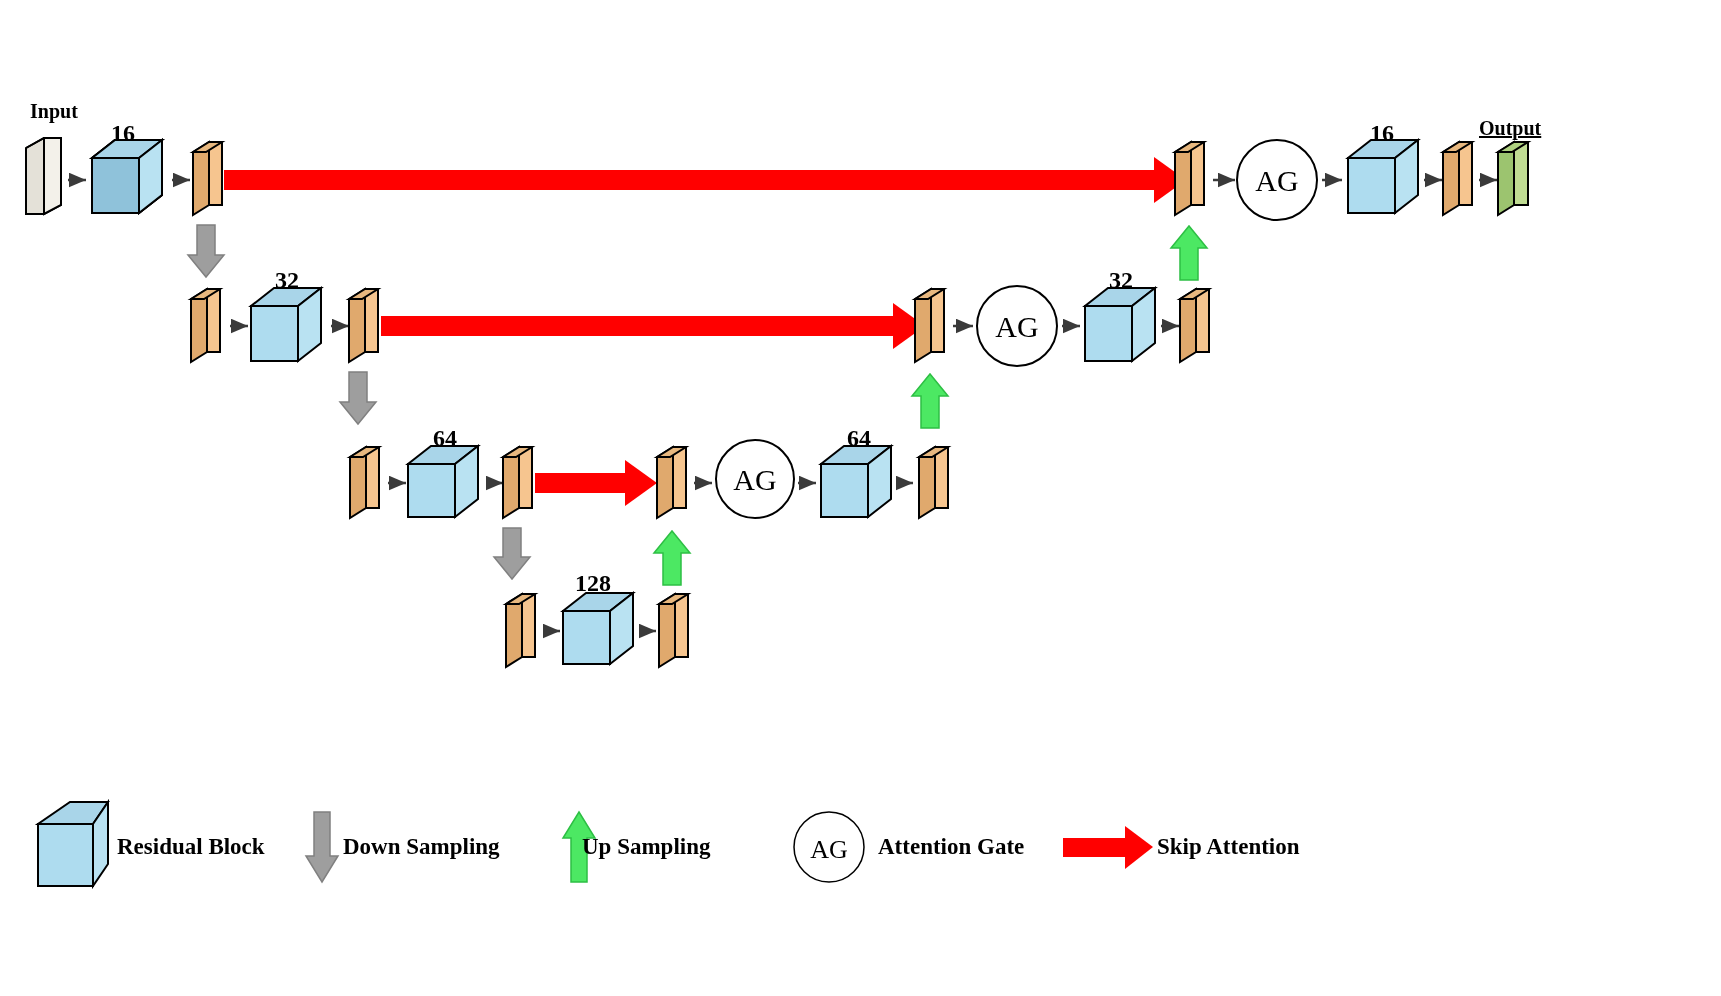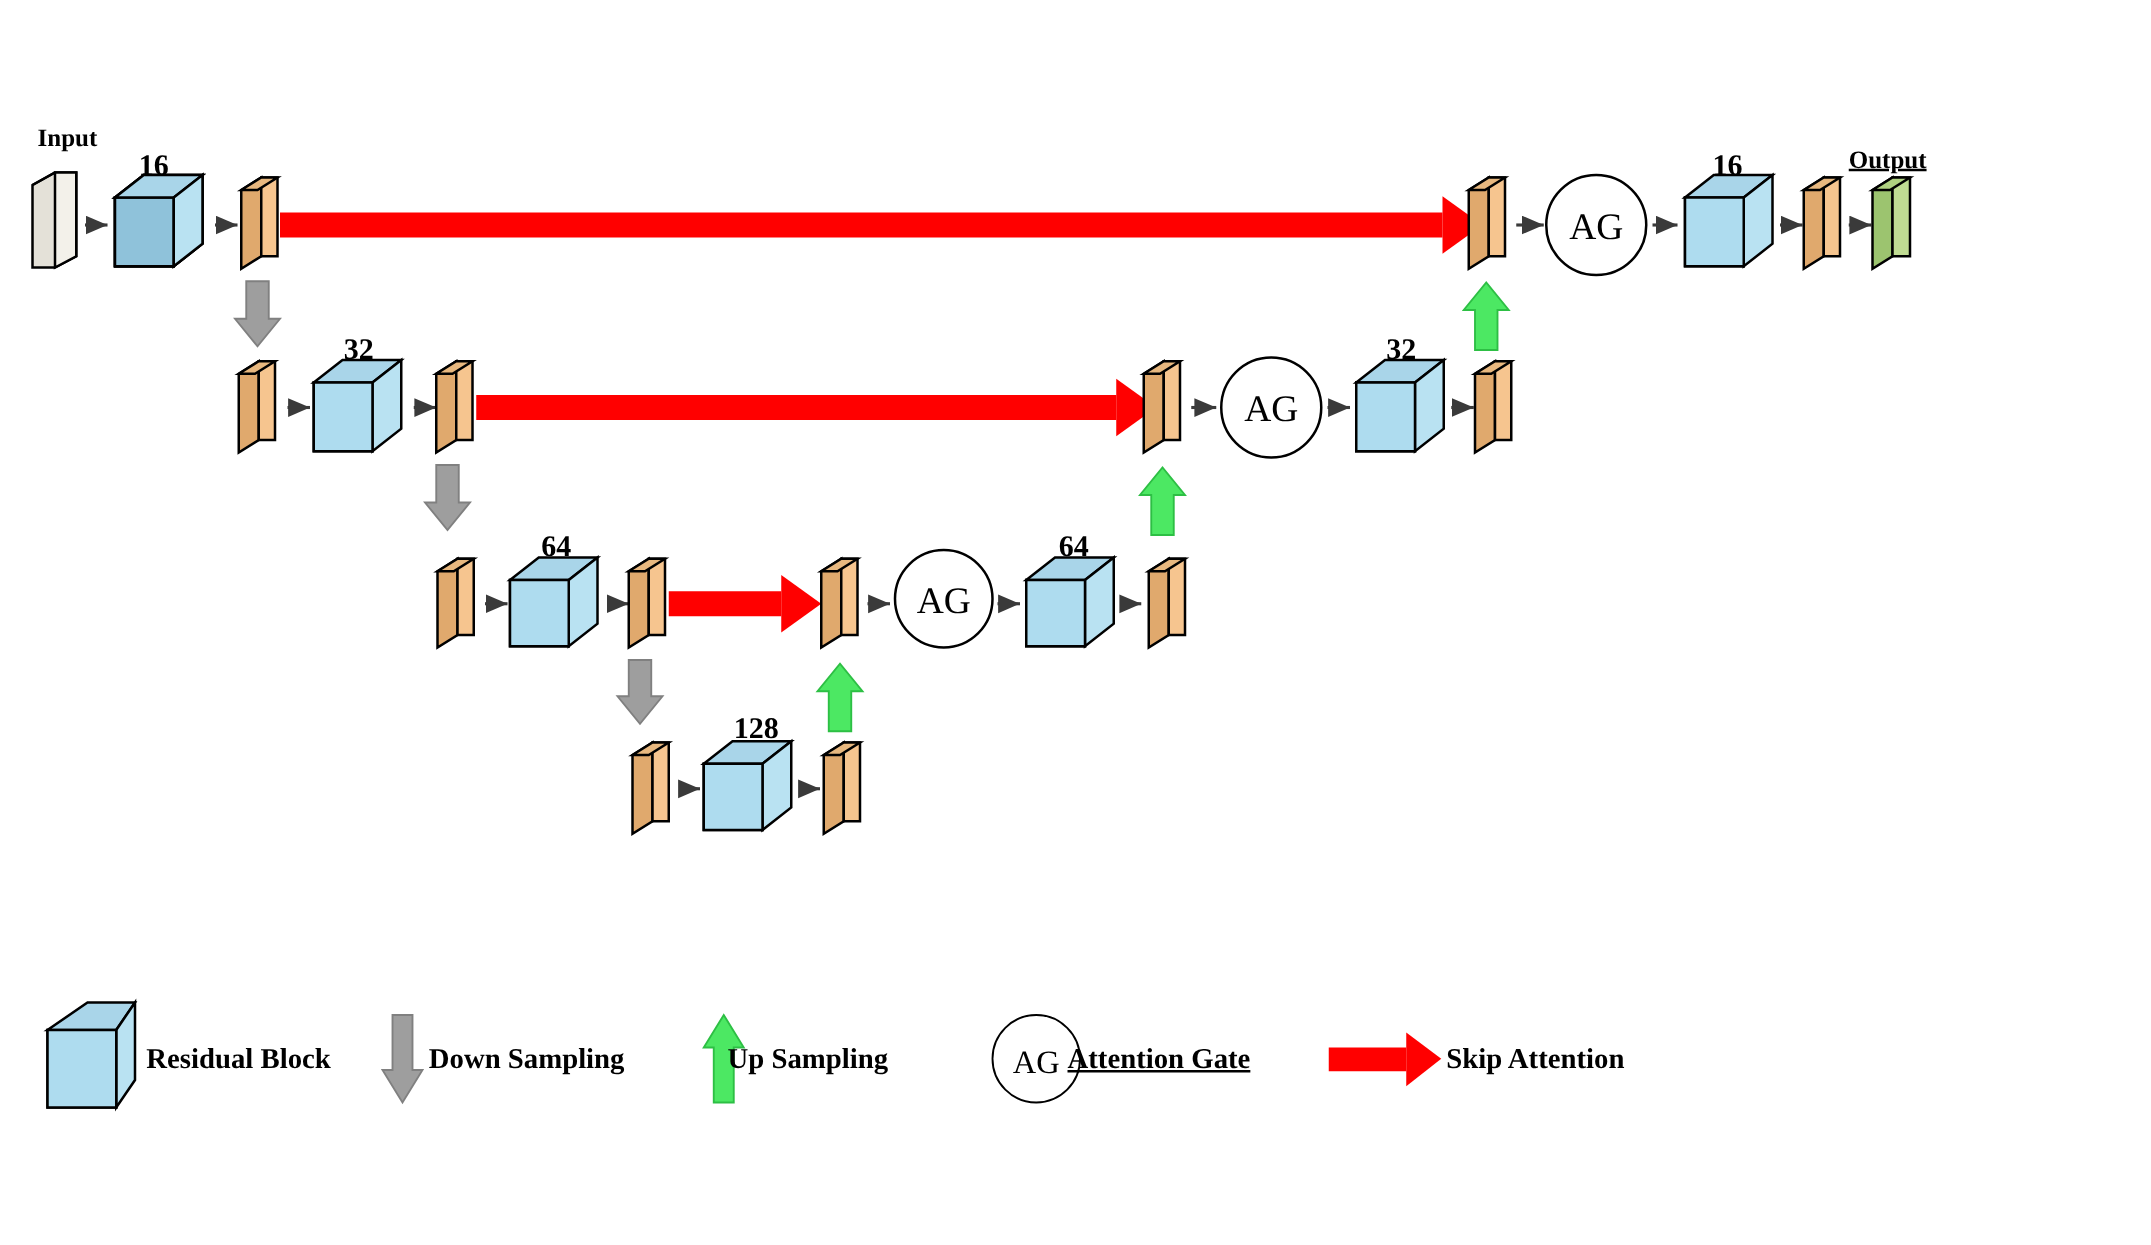--- a/index.html
+++ b/index.html
@@ -17,21 +17,21 @@
 <body>
 
 <div id="canvas">
 
   <div class="lbl iolabel" style="left:30px;top:100px;">Input</div>
   <div class="lbl iolabel" style="left:1479px;top:117px;text-decoration:underline;">Output</div>
 
   <div class="lbl chlabel" style="left:111px;top:120px;">16</div>
   <div class="lbl chlabel" style="left:275px;top:267px;">32</div>
   <div class="lbl chlabel" style="left:433px;top:425px;">64</div>
-  <div class="lbl chlabel" style="left:587px;top:570px;">128</div>
+  <div class="lbl chlabel" style="left:575px;top:570px;">128</div>
 
   <div class="lbl chlabel" style="left:847px;top:425px;">64</div>
   <div class="lbl chlabel" style="left:1109px;top:267px;">32</div>
   <div class="lbl chlabel" style="left:1370px;top:120px;">16</div>
 
   <svg width="1721" height="996" style="position:absolute;left:0;top:0;">
     <defs>
       <marker id="thinArrow" markerWidth="8" markerHeight="8" refX="7" refY="3" orient="auto" markerUnits="strokeWidth">
         <path d="M0,0 L7,3 L0,6 z" fill="#3A3A3A"></path>
       </marker>
@@ -284,16 +284,16 @@
 
     <g>
       <rect x="1063" y="838" width="62" height="19" fill="#FF0000"></rect>
       <polygon points="1125,826 1125,869 1153,847" fill="#FF0000"></polygon>
     </g>
   </svg>
 
   <div class="legend-text" style="position:absolute;left:117px;top:834px;">Residual Block</div>
   <div class="legend-text" style="position:absolute;left:343px;top:834px;">Down Sampling</div>
   <div class="legend-text" style="position:absolute;left:582px;top:834px;">Up Sampling</div>
-  <div class="legend-text" style="position:absolute;left:854px;top:834px;text-decoration:underline;">Attention Gate</div>
+  <div class="legend-text" style="position:absolute;left:878px;top:834px;">Attention Gate</div>
   <div class="legend-text" style="position:absolute;left:1157px;top:834px;">Skip Attention</div>
 
 </div>
 
 </body></html>

